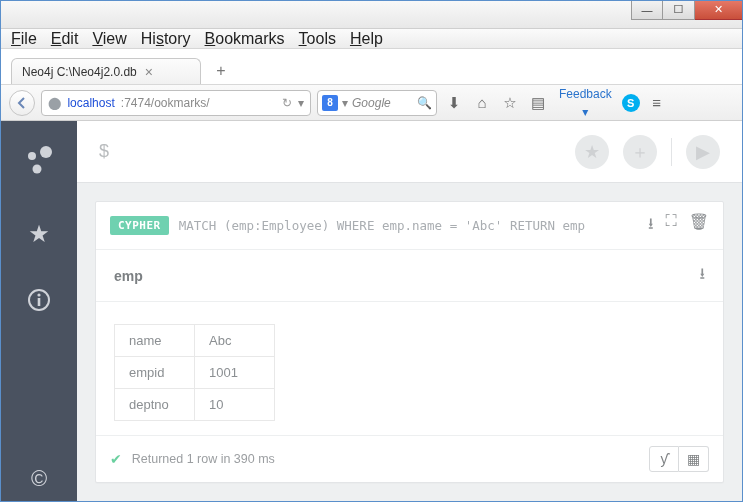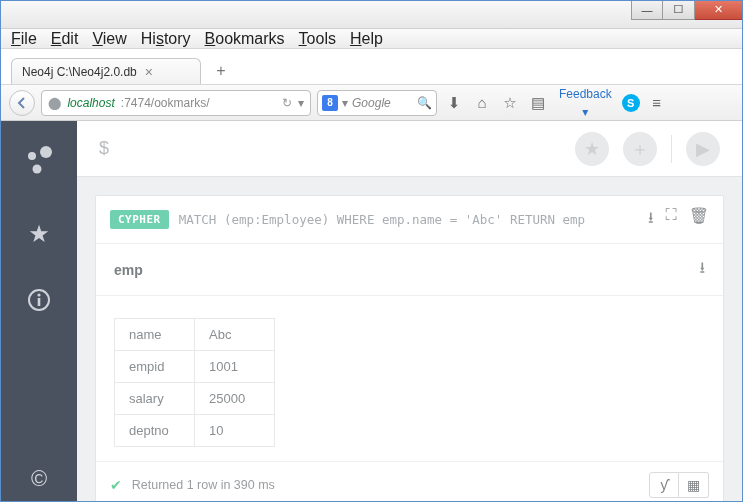--- a/index.html
+++ b/index.html
@@ -16,21 +16,21 @@
   .menubar span u{text-decoration:underline;}
   
   .tabstrip { height:36px; display:flex; align-items:flex-end; padding:0 10px; background:#fff; border-bottom:1px solid #d8d8d8;}
   .tab { height:26px; max-width:200px; min-width:190px; background:linear-gradient(#fcfcfc,#f1f1f1); border:1px solid #c9c9c9; border-bottom:none; border-top-left-radius:6px; border-top-right-radius:6px; display:flex; align-items:center; padding:0 8px 0 10px; gap:8px; font-size:12px; color:#333;}
   .tab .close{color:#888; font-size:14px; line-height:1;}
   .newtab{ width:24px;height:20px; margin-left:8px; margin-bottom:3px; display:flex; align-items:center; justify-content:center; color:#777; font-size:16px; border:1px solid transparent; border-radius:3px;}
   
   .urlbar { height:36px; display:flex; align-items:center; padding:0 8px; gap:6px; background:linear-gradient(#fafafa,#eeeeee); border-bottom:1px solid #cfcfcf;}
   .rnd-btn { width:26px; height:26px; border:1px solid #c6c6c6; border-radius:13px; background:linear-gradient(#fff,#eee); display:flex; align-items:center; justify-content:center; color:#666; font-size:13px;}
   .addr { flex:0 0 270px; height:26px; border:1px solid #bfbfbf; border-radius:4px; background:#fff; display:flex; align-items:center; padding:0 6px; gap:6px; color:#777; font-size:12px;}
-  .addr .host{color:#15803d;font-style:italic;}
+  .addr .host{color:#1d4ed8;}
   .addr .path{color:#8a8a8a;}
   .addr .ref{margin-left:auto; color:#999;}
   .addr .dd{color:#888;}
   .search { flex:0 0 120px; height:26px; border:1px solid #bfbfbf; border-radius:4px; background:#fff; display:flex; align-items:center; padding:0 4px; gap:4px; color:#888; font-style:italic; font-size:12px;}
   .g-badge{ width:16px;height:16px; background:#3b7ded;color:#fff;border-radius:2px; display:flex;align-items:center;justify-content:center;font-size:10px;font-style:normal;font-weight:bold;}
   .tb-icon{ width:22px; display:flex; align-items:center; justify-content:center; color:#666; font-size:15px;}
   .feedback{ color:#2a73cc; font-size:12px; display:flex; align-items:center; gap:4px; padding:0 4px;flex-direction:column;}
   .skype{ width:18px;height:18px;border-radius:9px;background:#00aff0;color:#fff;display:flex;align-items:center;justify-content:center;font-size:11px;font-weight:bold;}
   
   .content { display:flex; height:calc(502px - 28px - 20px - 28px - 36px - 2px); }
@@ -177,24 +177,20 @@
           <tbody>
               <tr>
                 <td class="k">name</td>
                 <td class="v">Abc</td>
               </tr>
           <tr>
                 <td class="k">empid</td>
                 <td class="v">1001</td>
               </tr>
           <tr>
-                <td class="k">salary</td>
-                <td class="v">25000</td>
-              </tr>
-          <tr>
                 <td class="k">deptno</td>
                 <td class="v">10</td>
               </tr>
         </tbody>
           </table>
       </div>
       <div class="card-foot">
         <span class="check">✔</span>
         <span>Returned 1 row in 390 ms</span>
         <div class="foot-actions">

